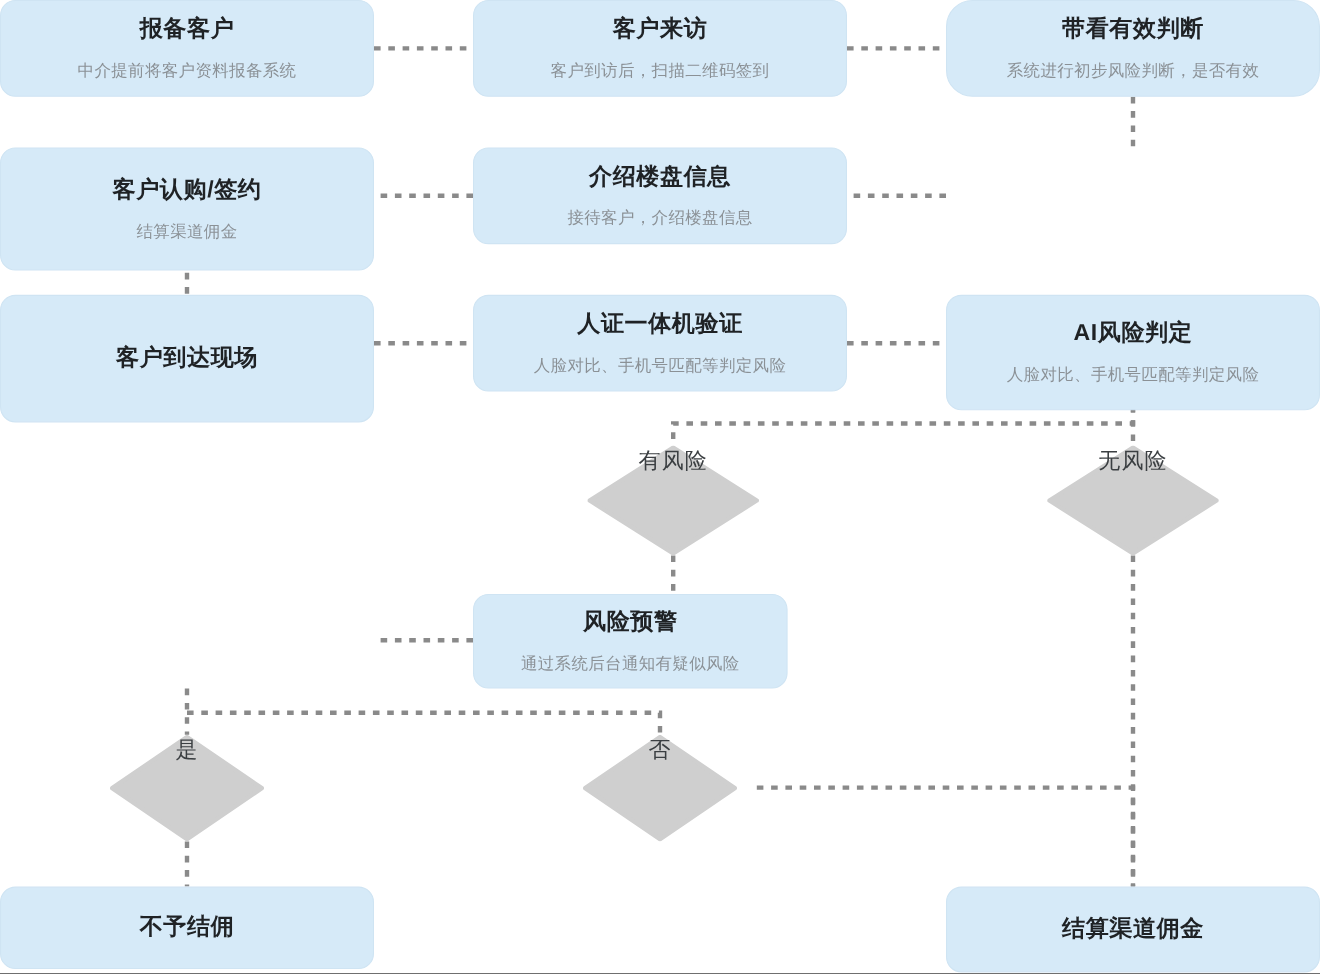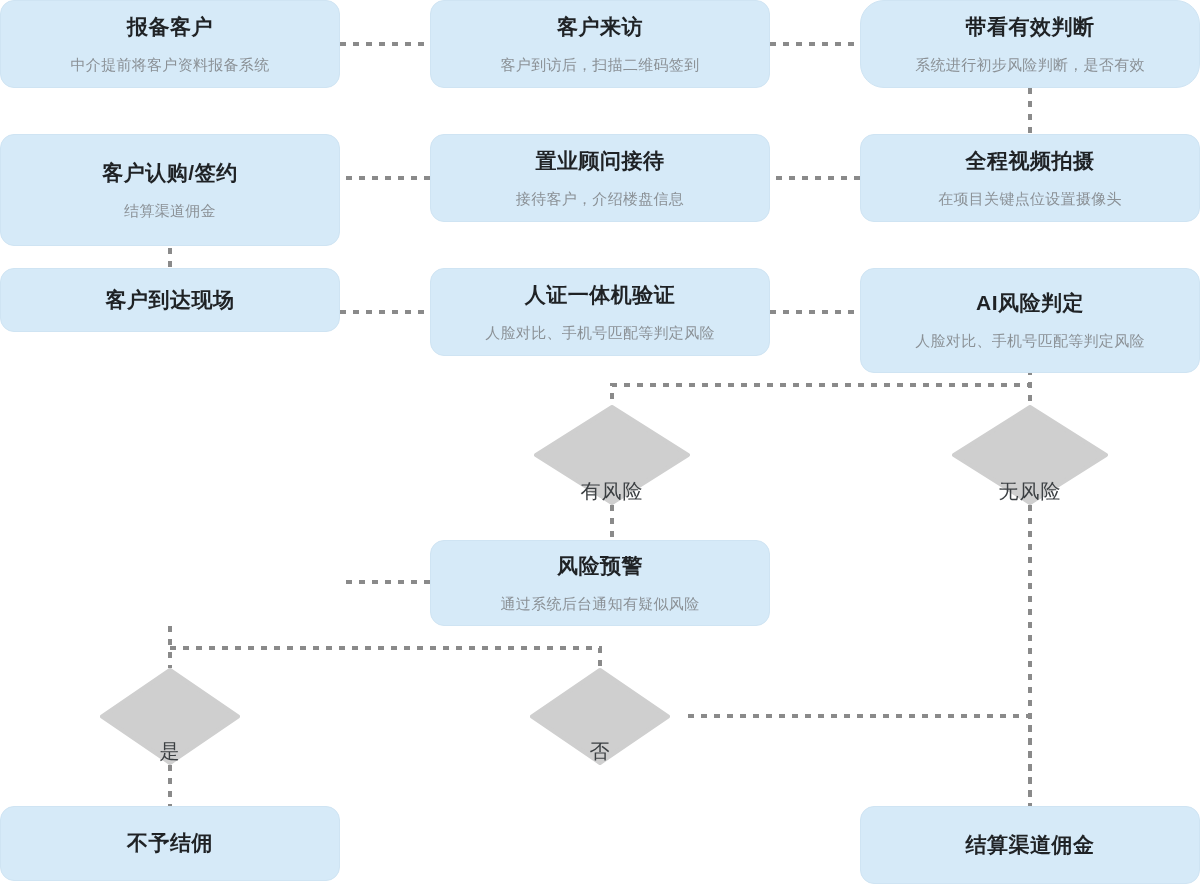--- a/index.html
+++ b/index.html
@@ -54,21 +54,21 @@
     color: #8b9196;
     font-size: 15px;
     font-weight: 400;
     line-height: 1.3;
     margin-top: 15px;
     letter-spacing: 0.3px;
   }
   .diamond {
     position: absolute;
     display: flex;
-    align-items: flex-end;
+    align-items: flex-start;
     justify-content: center;
   }
   .diamond .dshape {
     position: absolute;
     left: 0;
     top: 0;
     width: 100%;
     height: 100%;
   }
   .diamond .dlabel {
@@ -138,30 +138,26 @@
     <div class="title">带看有效判断</div>
     <div class="subtitle">系统进行初步风险判断，是否有效</div>
   </div>
 
   <div class="node box" style="left:0px; top:134px; width:340px; height:112px;">
     <div class="title">客户认购/签约</div>
     <div class="subtitle">结算渠道佣金</div>
   </div>
 
   <div class="node box" style="left:430px; top:134px; width:340px; height:88px;">
-    <div class="title">置业顾问接待</div>
+    <div class="title">介绍楼盘信息</div>
     <div class="subtitle">接待客户，介绍楼盘信息</div>
   </div>
 
-  <div class="node box" style="left:860px; top:134px; width:340px; height:88px;">
-    <div class="title">全程视频拍摄</div>
-    <div class="subtitle">在项目关键点位设置摄像头</div>
-  </div>
-
-  <div class="node box" style="left:0px; top:268px; width:340px; height:64px;">
+
+  <div class="node box" style="left:0px; top:268px; width:340px; height:116px;">
     <div class="title solo">客户到达现场</div>
   </div>
 
   <div class="node box" style="left:430px; top:268px; width:340px; height:88px;">
     <div class="title">人证一体机验证</div>
     <div class="subtitle">人脸对比、手机号匹配等判定风险</div>
   </div>
 
   <div class="node box" style="left:860px; top:268px; width:340px; height:105px;">
     <div class="title">AI风险判定</div>
@@ -176,21 +172,21 @@
   </div>
 
   <div class="diamond" style="left:952px; top:405px; width:156px; height:100px;">
     <svg class="dshape" viewBox="0 0 156 100" preserveAspectRatio="none">
       <polygon points="78,2 154,50 78,98 2,50" fill="#cfcfcf" stroke="#cfcfcf" stroke-width="4" stroke-linejoin="round"></polygon>
     </svg>
     <span class="dlabel">无风险</span>
   </div>
 
 
-  <div class="node box" style="left:430px; top:540px; width:340px; height:86px;text-align:right;">
+  <div class="node box" style="left:430px; top:540px; width:286px; height:86px;text-align:right;">
     <div class="title">风险预警</div>
     <div class="subtitle">通过系统后台通知有疑似风险</div>
   </div>
 
   <div class="diamond" style="left:100px; top:668px; width:140px; height:97px;">
     <svg class="dshape" viewBox="0 0 140 97" preserveAspectRatio="none">
       <polygon points="70,2 138,48.5 70,95 2,48.5" fill="#cfcfcf" stroke="#cfcfcf" stroke-width="4" stroke-linejoin="round"></polygon>
     </svg>
     <span class="dlabel">是</span>
   </div>

